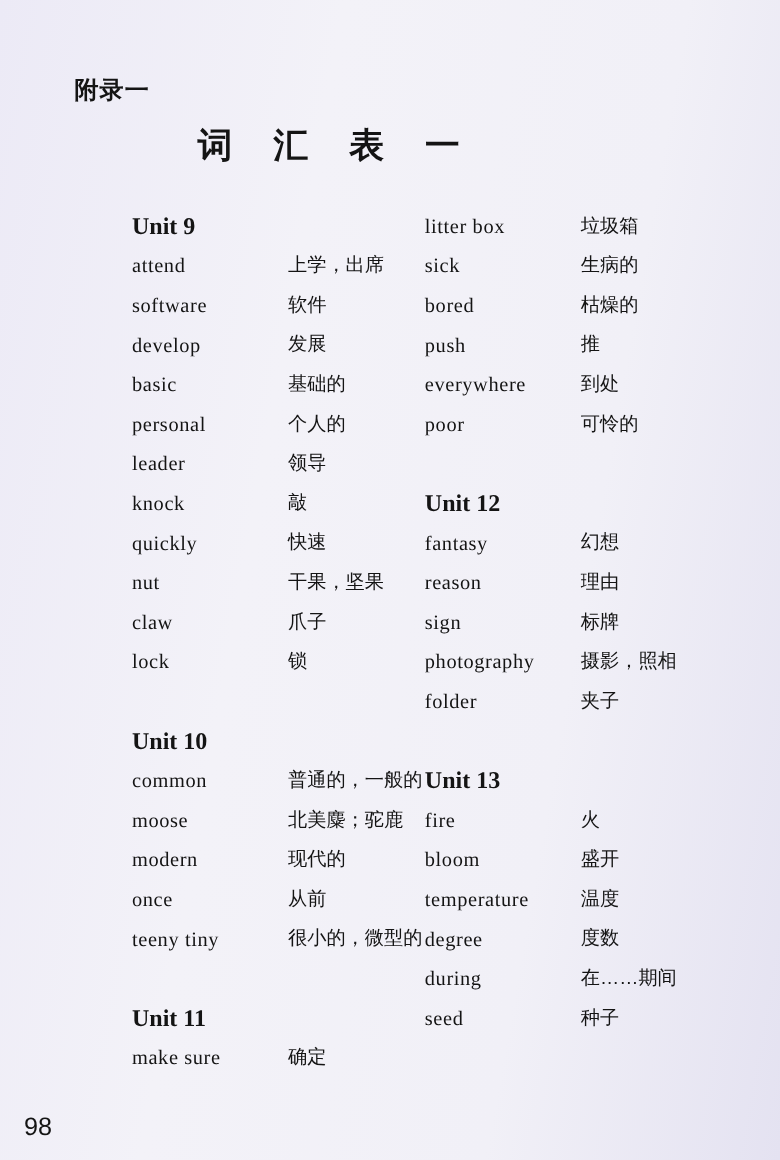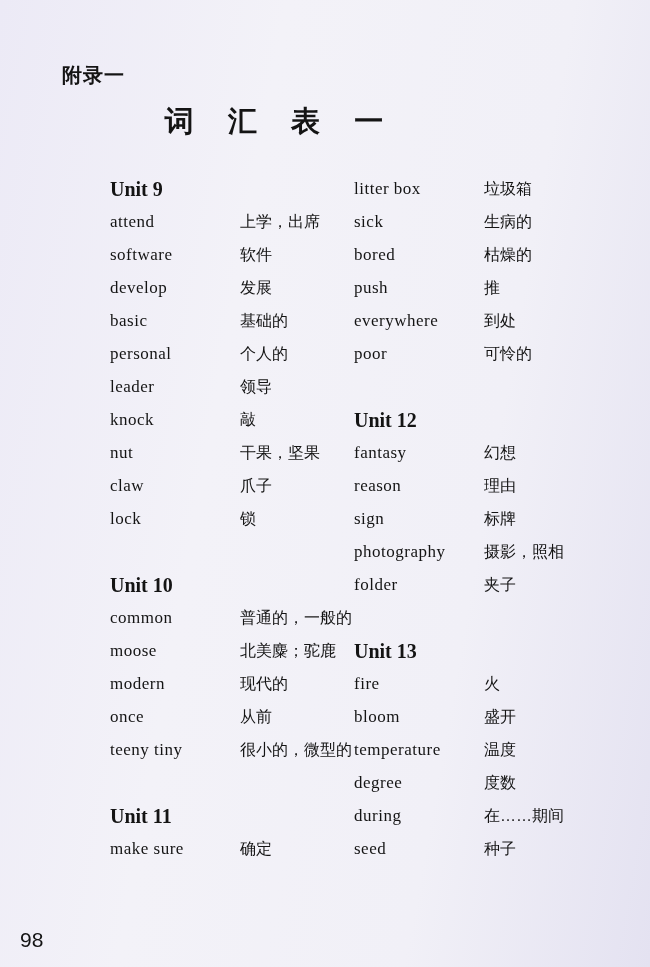--- a/index.html
+++ b/index.html
@@ -71,20 +71,24 @@
     </div>
   <div class="entry">
       <span class="en">leader</span>
       <span class="zh">领导</span>
     </div>
   <div class="entry">
       <span class="en">knock</span>
       <span class="zh">敲</span>
     </div>
   <div class="entry">
+      <span class="en">quickly</span>
+      <span class="zh">快速</span>
+    </div>
+  <div class="entry">
       <span class="en">nut</span>
       <span class="zh">干果，坚果</span>
     </div>
   <div class="entry">
       <span class="en">claw</span>
       <span class="zh">爪子</span>
     </div>
   <div class="entry">
       <span class="en">lock</span>
       <span class="zh">锁</span>

